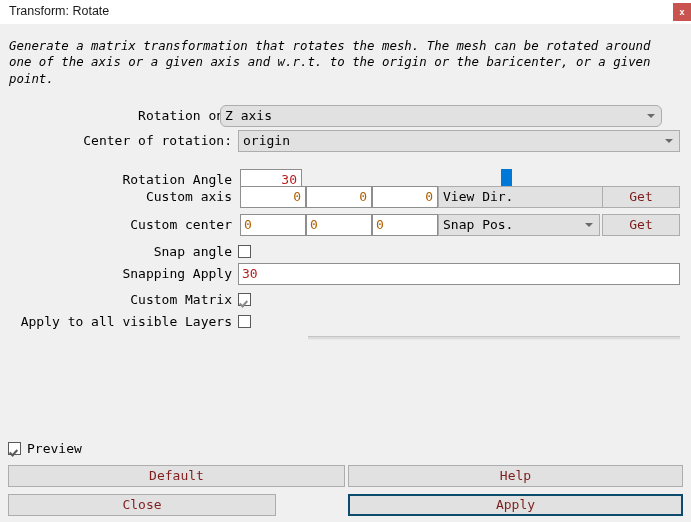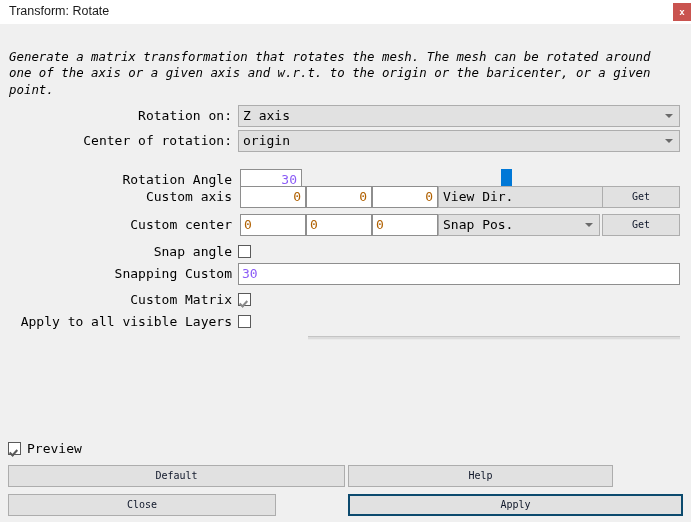--- a/index.html
+++ b/index.html
@@ -38,21 +38,21 @@
     font-size: 9px;
     font-weight: bold;
     line-height: 18px;
     text-align: center;
     cursor: pointer;
   }
 
   
   .desc {
     position: absolute;
-    left: 9px; top: 49px;
+    left: 9px; top: 38px;
     width: 670px;
     font-family: "DejaVu Sans Mono", monospace;
     font-style: italic;
     font-size: 12.4px;
     line-height: 16.4px;
     color: #000000;
     white-space: pre-wrap;
   }
 
   
@@ -105,21 +105,21 @@
     position: absolute;
     height: 22px;
     background: #ffffff;
     border: 1px solid #8e8e8e;
   }
   .field-in {
     position: absolute;
     left: 3px; right: 4px; top: 0;
     height: 20px; line-height: 20px;
     font-size: 13px;
-    color: #8b5cf6;
+    color: #b91c1c;
     white-space: nowrap;
     overflow: hidden;
   }
   .field-in.num { color: #b06000; text-align: right; }
   .field-in.numl { color: #b06000; text-align: left; }
 
   
   .slider-track {
     position: absolute;
     background: #dcdcdc;
@@ -155,22 +155,22 @@
     border-right-color: #5a5a5a;
     border-bottom-color: #5a5a5a;
   }
 
   
   .btn {
     position: absolute;
     background: #e1e1e1;
     border: 1px solid #adadad;
     height: 22px;
-    font-size: 10px;
-    color: #0f172a;
+    font-size: 13px;
+    color: #7f1d1d;
     text-align: center;
     line-height: 20px;
     white-space: nowrap;
     cursor: pointer;
     font-family: "DejaVu Sans Mono", monospace;
   }
   .btn.focus {
     border: 2px solid #0c4a6e;
     line-height: 18px;
   }
@@ -195,21 +195,21 @@
 
 <div class="titlebar">
   <div class="titlebar-text">Transform: Rotate</div>
   <div class="close-btn">x</div>
 </div>
 
 <div class="desc">Generate a matrix transformation that rotates the mesh. The mesh can be rotated around one of the axis or a given axis and w.r.t. to the origin or the baricenter, or a given point.</div>
 
 <div class="row" style="top:105px;">
   <div class="label">Rotation on:</div>
-  <div class="combo" style="left:238px; width:442px;">
+  <div class="combo" style="left:220px; width:442px;border-radius:6px;">
     <div class="combo-text">Z axis</div>
     <span class="chev"></span>
   </div>
 </div>
 
 <div class="row" style="top:130px;">
   <div class="label">Center of rotation:</div>
   <div class="combo" style="left:238px; width:442px;text-align:center;">
     <div class="combo-text">origin</div>
     <span class="chev"></span>
@@ -260,21 +260,21 @@
   </div>
   <div class="btn" style="left:602px; width:78px; top:0;">Get</div>
 </div>
 
 <div class="row" style="top:241px;">
   <div class="label">Snap angle</div>
   <div class="cb dark" style="left:238px; top:4px;"></div>
 </div>
 
 <div class="row" style="top:263px;">
-  <div class="label">Snapping Custom</div>
+  <div class="label">Snapping Apply</div>
   <div class="field" style="left:238px; width:442px;">
     <div class="field-in">30</div>
   </div>
 </div>
 
 <div class="row" style="top:289px;">
   <div class="label">Custom Matrix</div>
   <div class="cb checked" style="left:238px; top:4px;"></div>
 </div>
 
@@ -282,15 +282,15 @@
   <div class="label">Apply to all visible Layers</div>
   <div class="cb dark" style="left:238px; top:4px;"></div>
 </div>
 
 <div class="preview-row">
   <div class="cb dark checked" style="left:0; top:1px;"></div>
   <div class="preview-label">Preview</div>
 </div>
 
 <div class="btn" style="left:8px; top:465px; width:337px;">Default</div>
-<div class="btn" style="left:348px; top:465px; width:265px;">Help</div>
+<div class="btn" style="left:348px; top:465px; width:335px;">Help</div>
 <div class="btn" style="left:8px; top:494px; width:268px;">Close</div>
 <div class="btn focus" style="left:348px; top:494px; width:335px;">Apply</div>
 
 </body></html>

